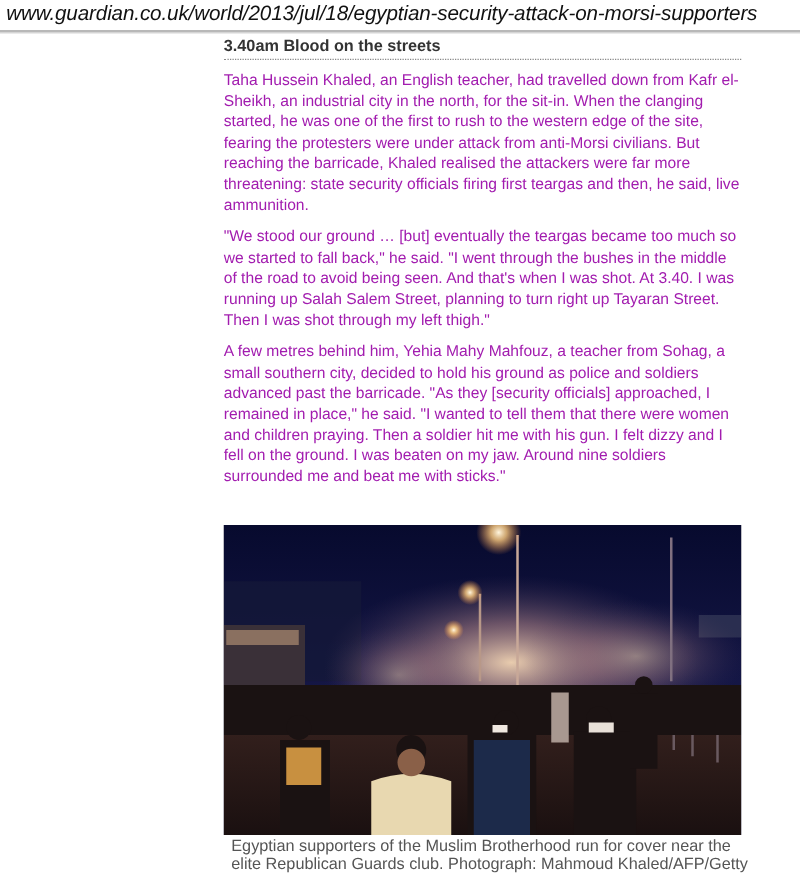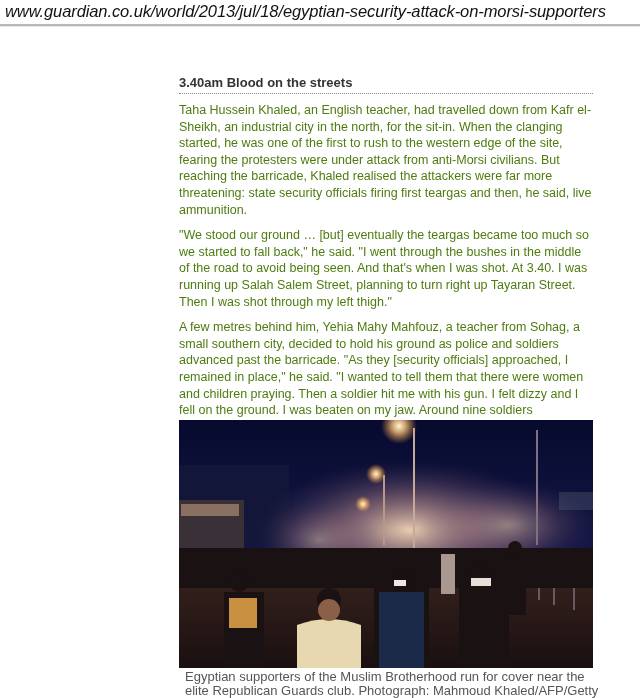--- a/index.html
+++ b/index.html
@@ -8,26 +8,26 @@
     font-family:"Liberation Sans", sans-serif; color:#333333; position:relative;
   }
   .urlbar {
     position:absolute; left:0; top:0; width:640px; height:24px; background:#ffffff;
     border-bottom:2px solid #b8b8b8; box-shadow:0 1px 0 #e4e4e4;
   }
   .urlbar .url {
     position:absolute; left:5px; top:2px; font-size:16.5px; color:#111111;
     white-space:nowrap; letter-spacing:-0.1px;font-style:italic;
   }
-  .article { position:absolute; left:179px; top:29px; width:414px;margin-top:46px; }
+  .article { position:absolute; left:179px; top:29px; width:414px; }
   .heading {
     font-size:13px; font-weight:bold; color:#333333; padding-bottom:3px;
     border-bottom:1px dotted #888888; margin:0 0 8px 0;
   }
-  .para { font-size:12.5px; line-height:16.6px; margin:0 0 9px 0; color:#4d7c0f; }
+  .para { font-size:12.5px; line-height:16.6px; margin:0 0 9px 0; color:#a21caf; }
   .photo {
     position:absolute; left:179px; top:420px; width:414px; height:248px;
     overflow:hidden; background:#0a0b22;
   }
   .photo svg { display:block; }
   .caption {
     position:absolute; left:165px; top:670px; width:420px; font-size:13px;
     line-height:14px; color:#555555;margin-left:20px;
   }
 </style>

